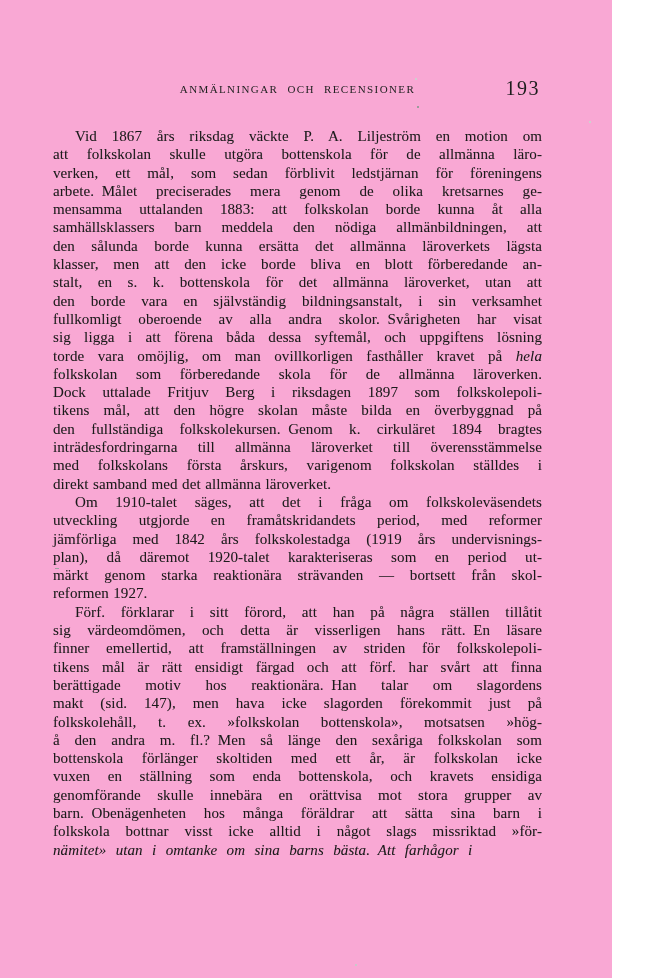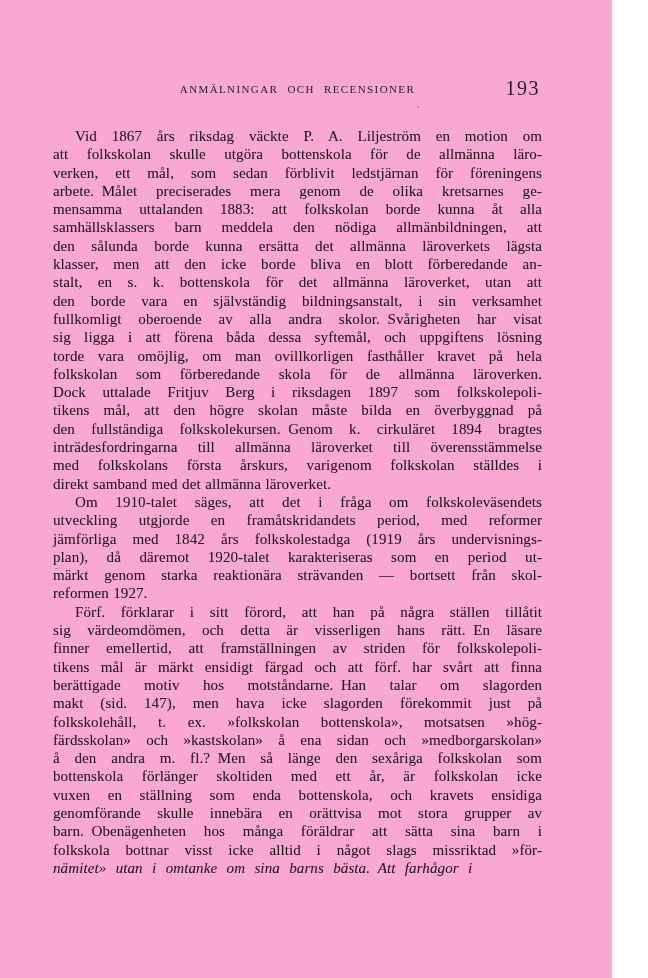--- a/index.html
+++ b/index.html
@@ -58,21 +58,21 @@
   .paragraph { margin: 0; }
   .line {
     height: 18.3px;
     text-align: justify;
     text-align-last: justify;
     overflow: visible;
   }
   .line.indent { padding-left: 22px; }
   .line.last { text-align-last: left; }
   .line.loose { text-align-last: left; word-spacing: 5.5px; font-style: italic; }
-  .it { }
+  .it { font-style: italic; }
   
   .artifacts i { position: absolute; display: block; }
 </style>
 </head>
 <body>
 
 <div class="page">
 
   <div class="running-header">
     <span class="header-title">ANMÄLNINGAR OCH RECENSIONER</span>
@@ -107,25 +107,24 @@
         <div class="line"><span>utveckling utgjorde en framåtskridandets period, med reformer</span></div>
         <div class="line"><span>jämförliga med 1842 års folkskolestadga (1919 års undervisnings-</span></div>
         <div class="line"><span>plan), då däremot 1920-talet karakteriseras som en period ut-</span></div>
         <div class="line"><span>märkt genom starka reaktionära strävanden — bortsett från skol-</span></div>
         <div class="line last"><span>reformen 1927.</span></div>
       </div>
       <div class="paragraph">
         <div class="line indent"><span>Förf. förklarar i sitt förord, att han på några ställen tillåtit</span></div>
         <div class="line"><span>sig värdeomdömen, och detta är visserligen hans rätt. En läsare</span></div>
         <div class="line"><span>finner emellertid, att framställningen av striden för folkskolepoli-</span></div>
-        <div class="line"><span>tikens mål är märkt ensidigt färgad och att förf. har svårt att finna</span></div>
-        <div class="line"><span>berättigade motiv hos motståndarne. Han talar om slagorden</span></div>
+        <div class="line"><span>tikens mål är rätt ensidigt färgad och att förf. har svårt att finna</span></div>
+        <div class="line"><span>berättigade motiv hos reaktionära. Han talar om slagordens</span></div>
         <div class="line"><span>makt (sid. 147), men hava icke slagorden förekommit just på</span></div>
         <div class="line"><span>folkskolehåll, t. ex. »folkskolan bottenskola», motsatsen »hög-</span></div>
-        <div class="line"><span>färdsskolan» och »kastskolan» å ena sidan och »medborgarskolan»</span></div>
         <div class="line"><span>å den andra m. fl.? Men så länge den sexåriga folkskolan som</span></div>
         <div class="line"><span>bottenskola förlänger skoltiden med ett år, är folkskolan icke</span></div>
         <div class="line"><span>vuxen en ställning som enda bottenskola, och kravets ensidiga</span></div>
         <div class="line"><span>genomförande skulle innebära en orättvisa mot stora grupper av</span></div>
         <div class="line"><span>barn. Obenägenheten hos många föräldrar att sätta sina barn i</span></div>
         <div class="line"><span>folkskola bottnar visst icke alltid i något slags missriktad »för-</span></div>
         <div class="line loose"><span>nämitet» utan i omtanke om sina barns bästa. Att farhågor i</span></div>
       </div>
     </main>
 

